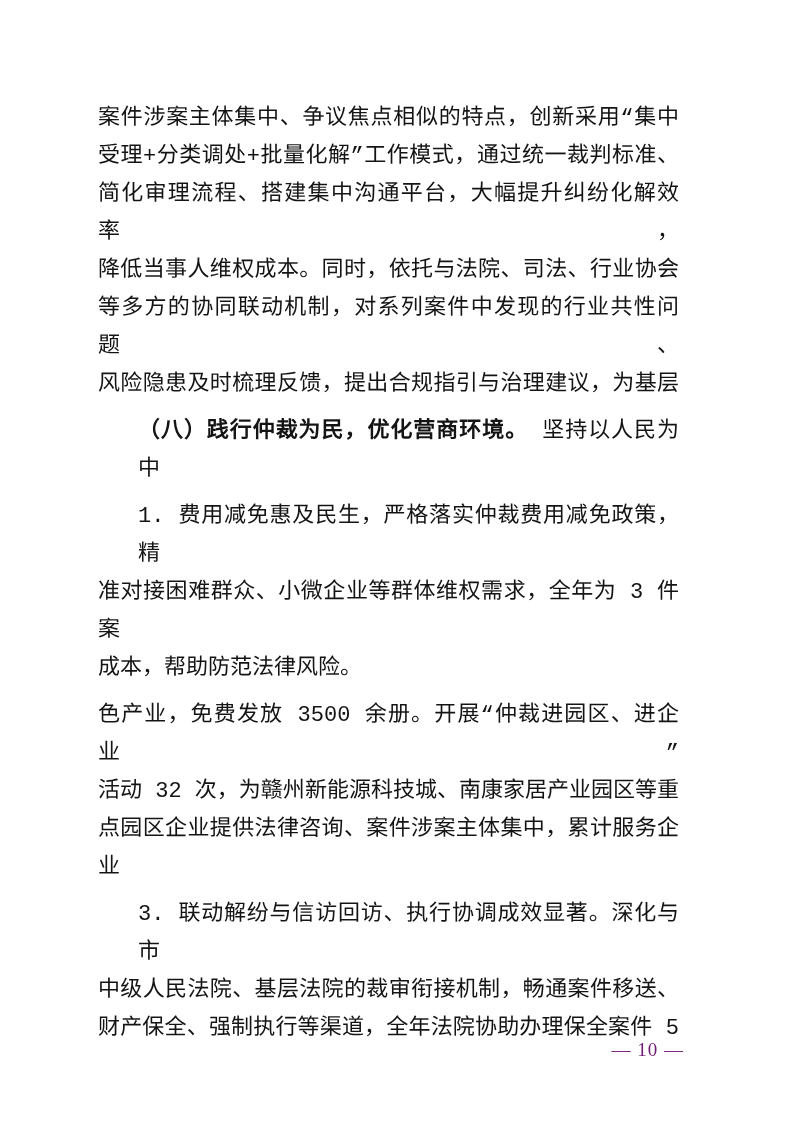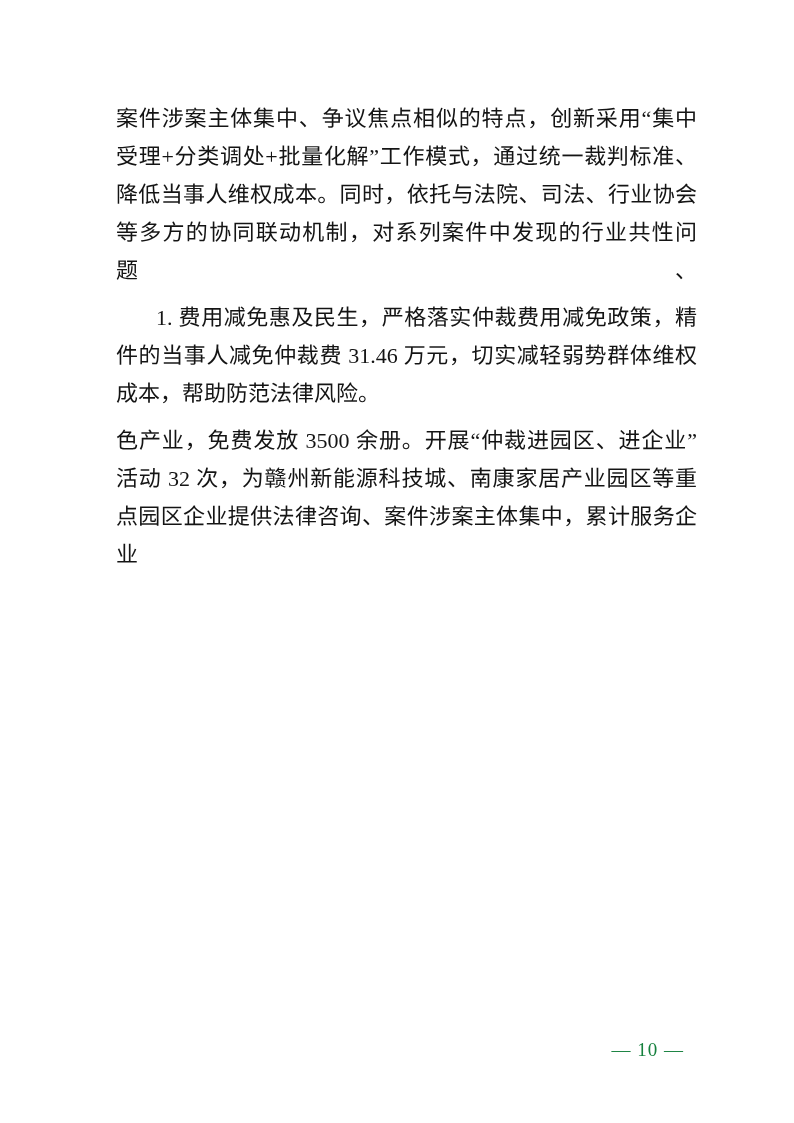--- a/index.html
+++ b/index.html
@@ -8,23 +8,24 @@
     height: 1123px;
     position: relative;
     background: #ffffff;
     overflow: hidden;
     font-family: "Liberation Serif", "DejaVu Serif", serif;
     color: #141414;
   }
   .page { position: absolute; inset: 0; background: #ffffff; }
   .text-block {
     position: absolute;
-    left: 116px;
+    left: 98px;
     top: 100px;
     width: 581px;
+    font-family: Liberation Mono, monospace;
   }
   .para { margin: 0 0 9px 0; padding: 0; }
   .line {
     display: block;
     font-size: 22px;
     line-height: 38px;
     text-align: justify;
     text-align-last: justify;
     text-justify: inter-character;
     white-space: normal;
@@ -32,21 +33,21 @@
   .line.end { text-align-last: left; }
   .line.indent { padding-left: 40px; }
   .run.bold { font-weight: 700; }
   .footer-page-number {
     position: absolute;
     top: 1038px;
     right: 110px;
     font-size: 19px;
     line-height: 24px;
     letter-spacing: 1px;
-    color: #15803d;
+    color: #701a75;
   }
 </style>
 </head>
 <body>
 
 <div class="page">
 
   <div class="text-block">
 
       <p class="para">
@@ -56,56 +57,73 @@
           
               <span class="run">案件涉案主体集中、争议焦点相似的特点，创新采用“集中</span>
             </span>
 
           <span class="line">
             
           
               <span class="run">受理+分类调处+批量化解”工作模式，通过统一裁判标准、</span>
             </span>
 
+          <span class="line">
+            
+          
+              <span class="run">简化审理流程、搭建集中沟通平台，大幅提升纠纷化解效率，</span>
+            </span>
 
           <span class="line">
             
           
               <span class="run">降低当事人维权成本。同时，依托与法院、司法、行业协会</span>
             </span>
 
           <span class="line">
             
           
               <span class="run">等多方的协同联动机制，对系列案件中发现的行业共性问题、</span>
             </span>
 
+          <span class="line">
+            
+          
+              <span class="run">风险隐患及时梳理反馈，提出合规指引与治理建议，为基层</span>
+            </span>
 
         </p>
 
       <p class="para">
 
+          <span class="line indent">
+            
+          
+              <span class="run bold">（八）践行仲裁为民，优化营商环境。</span>
+            
+              <span class="run">坚持以人民为中</span>
+            </span>
 
 
         </p>
 
       <p class="para">
 
           <span class="line indent">
             
           
               <span class="run">1. 费用减免惠及民生，严格落实仲裁费用减免政策，精</span>
             </span>
 
-
           <span class="line">
             
           
-              <span class="run">件的当事人减免仲裁费 31.46 万元，切实减轻弱势群体维权</span>
+              <span class="run">准对接困难群众、小微企业等群体维权需求，全年为 3 件案</span>
             </span>
+
 
           <span class="line end">
             
           
               <span class="run">成本，帮助防范法律风险。</span>
             </span>
         </p>
 
       <p class="para">
 
@@ -124,17 +142,37 @@
             </span>
 
           <span class="line">
             
           
               <span class="run">点园区企业提供法律咨询、案件涉案主体集中，累计服务企业</span>
             </span>
 
         </p>
 
+      <p class="para">
+
+          <span class="line indent">
+            
+          
+              <span class="run">3. 联动解纷与信访回访、执行协调成效显著。深化与市</span>
+            </span>
+
+          <span class="line">
+            
+          
+              <span class="run">中级人民法院、基层法院的裁审衔接机制，畅通案件移送、</span>
+            </span>
+
+          <span class="line">
+            
+          
+              <span class="run">财产保全、强制执行等渠道，全年法院协助办理保全案件 5</span>
+            </span>
+        </p>
     </div>
 
   <div class="footer-page-number">— 10 —</div>
 
 </div>
 
 </body></html>

